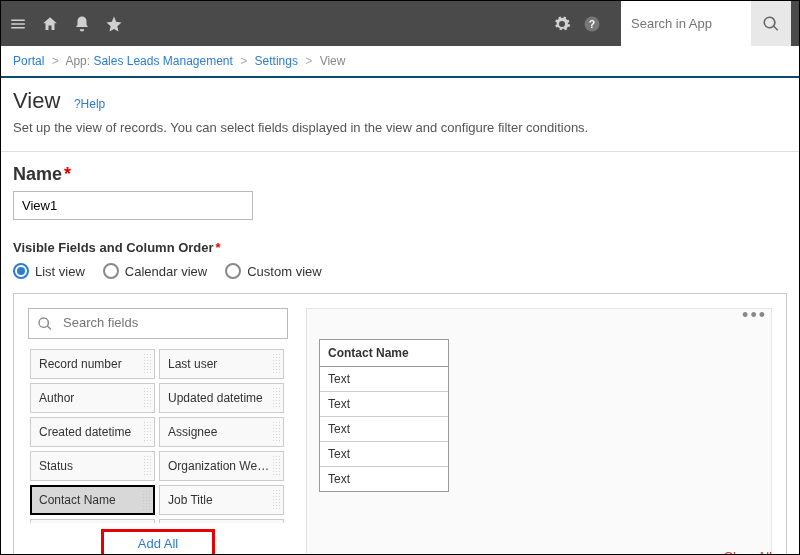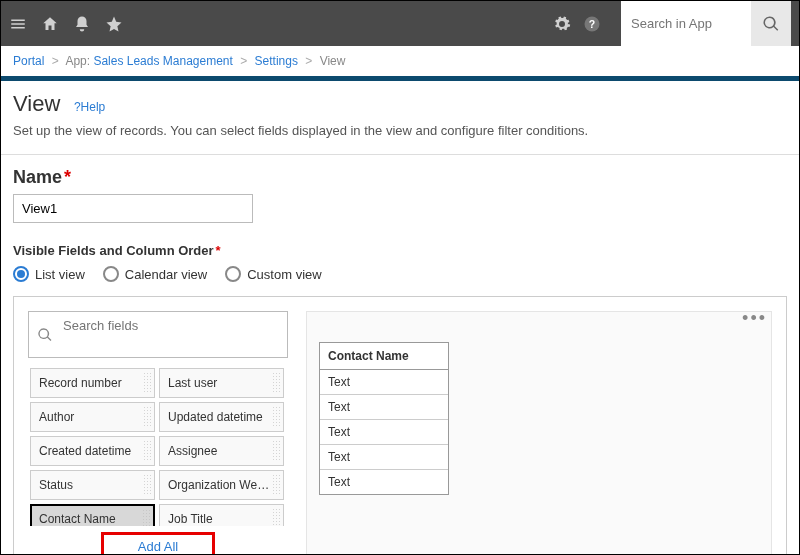--- a/index.html
+++ b/index.html
@@ -10,21 +10,21 @@
   .topbar-left { display: flex; align-items: center; gap: 14px; color: #ccc; }
   .topbar-icon { width: 18px; height: 18px; display: flex; align-items: center; justify-content: center; cursor: pointer; }
   .topbar-icon svg { fill: #d0d0d0; }
   .topbar-right { margin-left: auto; display: flex; align-items: center; gap: 12px; }
   .search-box { display: flex; align-items: center; background: #5eead4; height: 45px; margin-left: 8px; }
   .search-input { border: none; outline: none; padding: 0 10px; font-size: 13px; width: 130px; height: 45px; }
   .search-btn { background: #e8e8e8; border: none; width: 40px; height: 45px; cursor: pointer; display: flex; align-items: center; justify-content: center; }
   .search-btn svg { fill: #666; }
   
   
-  .breadcrumb { padding: 8px 12px; font-size: 12px; color: #888; border-bottom: 5px solid #0c4a6e; }
+  .breadcrumb { padding: 8px 12px; font-size: 12px; color: #888; border-bottom: 2px solid #0c4a6e; }
   .breadcrumb a { color: #2b7cd3; text-decoration: none; }
   .breadcrumb .sep { color: #aaa; margin: 0 4px; }
   
   
   .page-head { padding: 10px 12px 8px; }
   .page-title { font-size: 22px; font-weight: normal; display: inline-block; }
   .help-link { color: #2b7cd3; font-size: 12px; margin-left: 10px; text-decoration: none; }
   .page-desc { color: #555; font-size: 13px; margin-top: 6px; }
   .page-sep { border-bottom: 1px solid #ddd; margin: 8px 0 0; }
   
@@ -38,21 +38,21 @@
   .radio-row { display: flex; align-items: center; gap: 18px; margin-bottom: 14px; }
   .radio-opt { display: flex; align-items: center; gap: 6px; cursor: pointer; }
   .radio-circle { width: 16px; height: 16px; border: 2px solid #888; border-radius: 50%; display: flex; align-items: center; justify-content: center; }
   .radio-opt.selected .radio-circle { border-color: #2b7cd3; }
   .radio-dot { width: 8px; height: 8px; border-radius: 50%; background: #2b7cd3; display: none; }
   .radio-opt.selected .radio-dot { display: block; }
   
   
   .fields-panel { border: 1px solid #ccc; padding: 14px; display: flex; gap: 18px; position: relative; height: 280px; }
   .fields-left { width: 260px; display: flex; flex-direction: column; position: relative; }
-  .field-search-wrap { position: relative; border: 1px solid #bbb; padding: 6px 8px 24px 34px; margin-bottom: 8px; }
+  .field-search-wrap { position: relative; border: 1px solid #bbb; padding: 6px 8px 8px 34px; margin-bottom: 8px; }
   .field-search-wrap svg { position: absolute; left: 8px; top: 50%; transform: translateY(-50%); fill: #888; }
   .field-search { border: none; outline: none; width: 100%; font-size: 13px; }
   .field-list-wrap { flex: 1; overflow: hidden; position: relative; display: flex; }
   .field-list { flex: 1; overflow-y: auto; padding-right: 2px; scrollbar-width: thin; }
   .field-cols { display: grid; grid-template-columns: 1fr 1fr; gap: 0; }
   .field-item { border: 1px solid #ccc; background: #f9f9f9; padding: 7px 8px; font-size: 12px; margin: 2px; position: relative; cursor: pointer; white-space: nowrap; overflow: hidden; text-overflow: ellipsis; }
   .field-item.selected { background: #d8d8d8; border: 2px solid #000; padding: 6px 7px; }
   .field-item .grip { position: absolute; right: 3px; top: 3px; bottom: 3px; width: 8px; background-image: radial-gradient(#bbb 1px, transparent 1px); background-size: 3px 3px; opacity: 0.6; }
   .add-all-wrap { text-align: center; padding: 6px 0 0; }
   .add-all { color: #2b7cd3; text-decoration: none; font-size: 13px; display: inline-block; padding: 4px 34px; }

